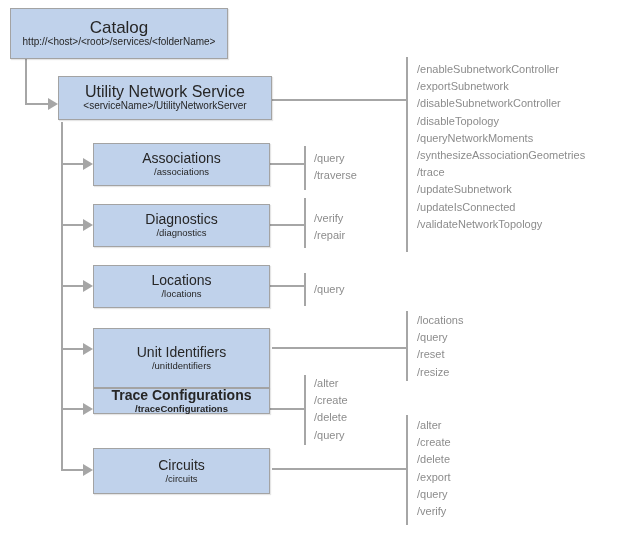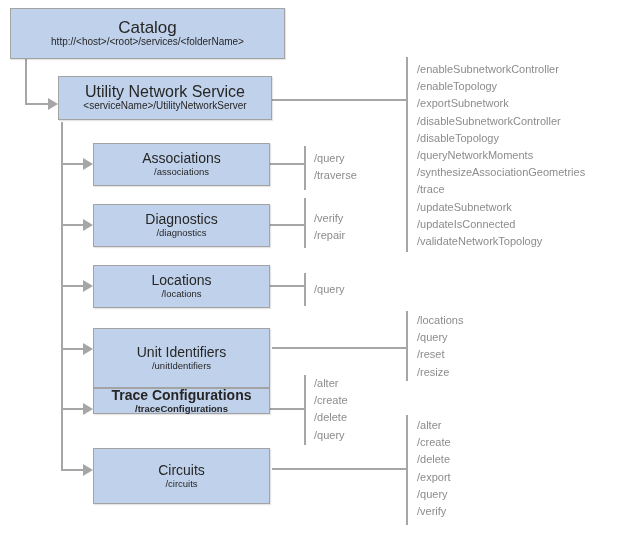--- a/index.html
+++ b/index.html
@@ -76,21 +76,21 @@
 
   <div class="hline" style="left:272px;top:347px;width:135px;"></div>
   <div class="vline" style="left:406px;top:311px;height:70px;"></div>
 
   <div class="hline" style="left:270px;top:408px;width:35px;"></div>
   <div class="vline" style="left:304px;top:375px;height:70px;"></div>
 
   <div class="hline" style="left:272px;top:468px;width:135px;"></div>
   <div class="vline" style="left:406px;top:415px;height:110px;"></div>
 
-  <div class="node catalog" style="left:10px;top:8px;width:275px;height:51px;">
+  <div class="node catalog" style="left:10px;top:8px;width:218px;height:51px;">
     <div class="node-title">Catalog</div>
     <div class="node-sub">http://&lt;host&gt;/&lt;root&gt;/services/&lt;folderName&gt;</div>
   </div>
 
   <div class="node service" style="left:58px;top:76px;width:214px;height:44px;">
     <div class="node-title">Utility Network Service</div>
     <div class="node-sub">&lt;serviceName&gt;/UtilityNetworkServer</div>
   </div>
 
   <div class="node child" style="left:93px;top:143px;width:177px;height:43px;">
@@ -111,28 +111,27 @@
   <div class="node child" style="left:93px;top:328px;width:177px;height:60px;">
     <div class="node-title">Unit Identifiers</div>
     <div class="node-sub">/unitIdentifiers</div>
   </div>
 
   <div class="node child" style="left:93px;top:388px;width:177px;height:26px;font-weight:bold;">
     <div class="node-title">Trace Configurations</div>
     <div class="node-sub">/traceConfigurations</div>
   </div>
 
-  <div class="node child" style="left:93px;top:448px;width:177px;height:56px;">
+  <div class="node child" style="left:93px;top:448px;width:177px;height:46px;">
     <div class="node-title">Circuits</div>
     <div class="node-sub">/circuits</div>
   </div>
 
   <div class="ops" style="left:417px;top:61px;">
       <div>/enableSubnetworkController</div>
-      <div>/enableTopology</div>
       <div>/exportSubnetwork</div>
       <div>/disableSubnetworkController</div>
       <div>/disableTopology</div>
       <div>/queryNetworkMoments</div>
       <div>/synthesizeAssociationGeometries</div>
       <div>/trace</div>
       <div>/updateSubnetwork</div>
       <div>/updateIsConnected</div>
       <div>/validateNetworkTopology</div>
     </div>

